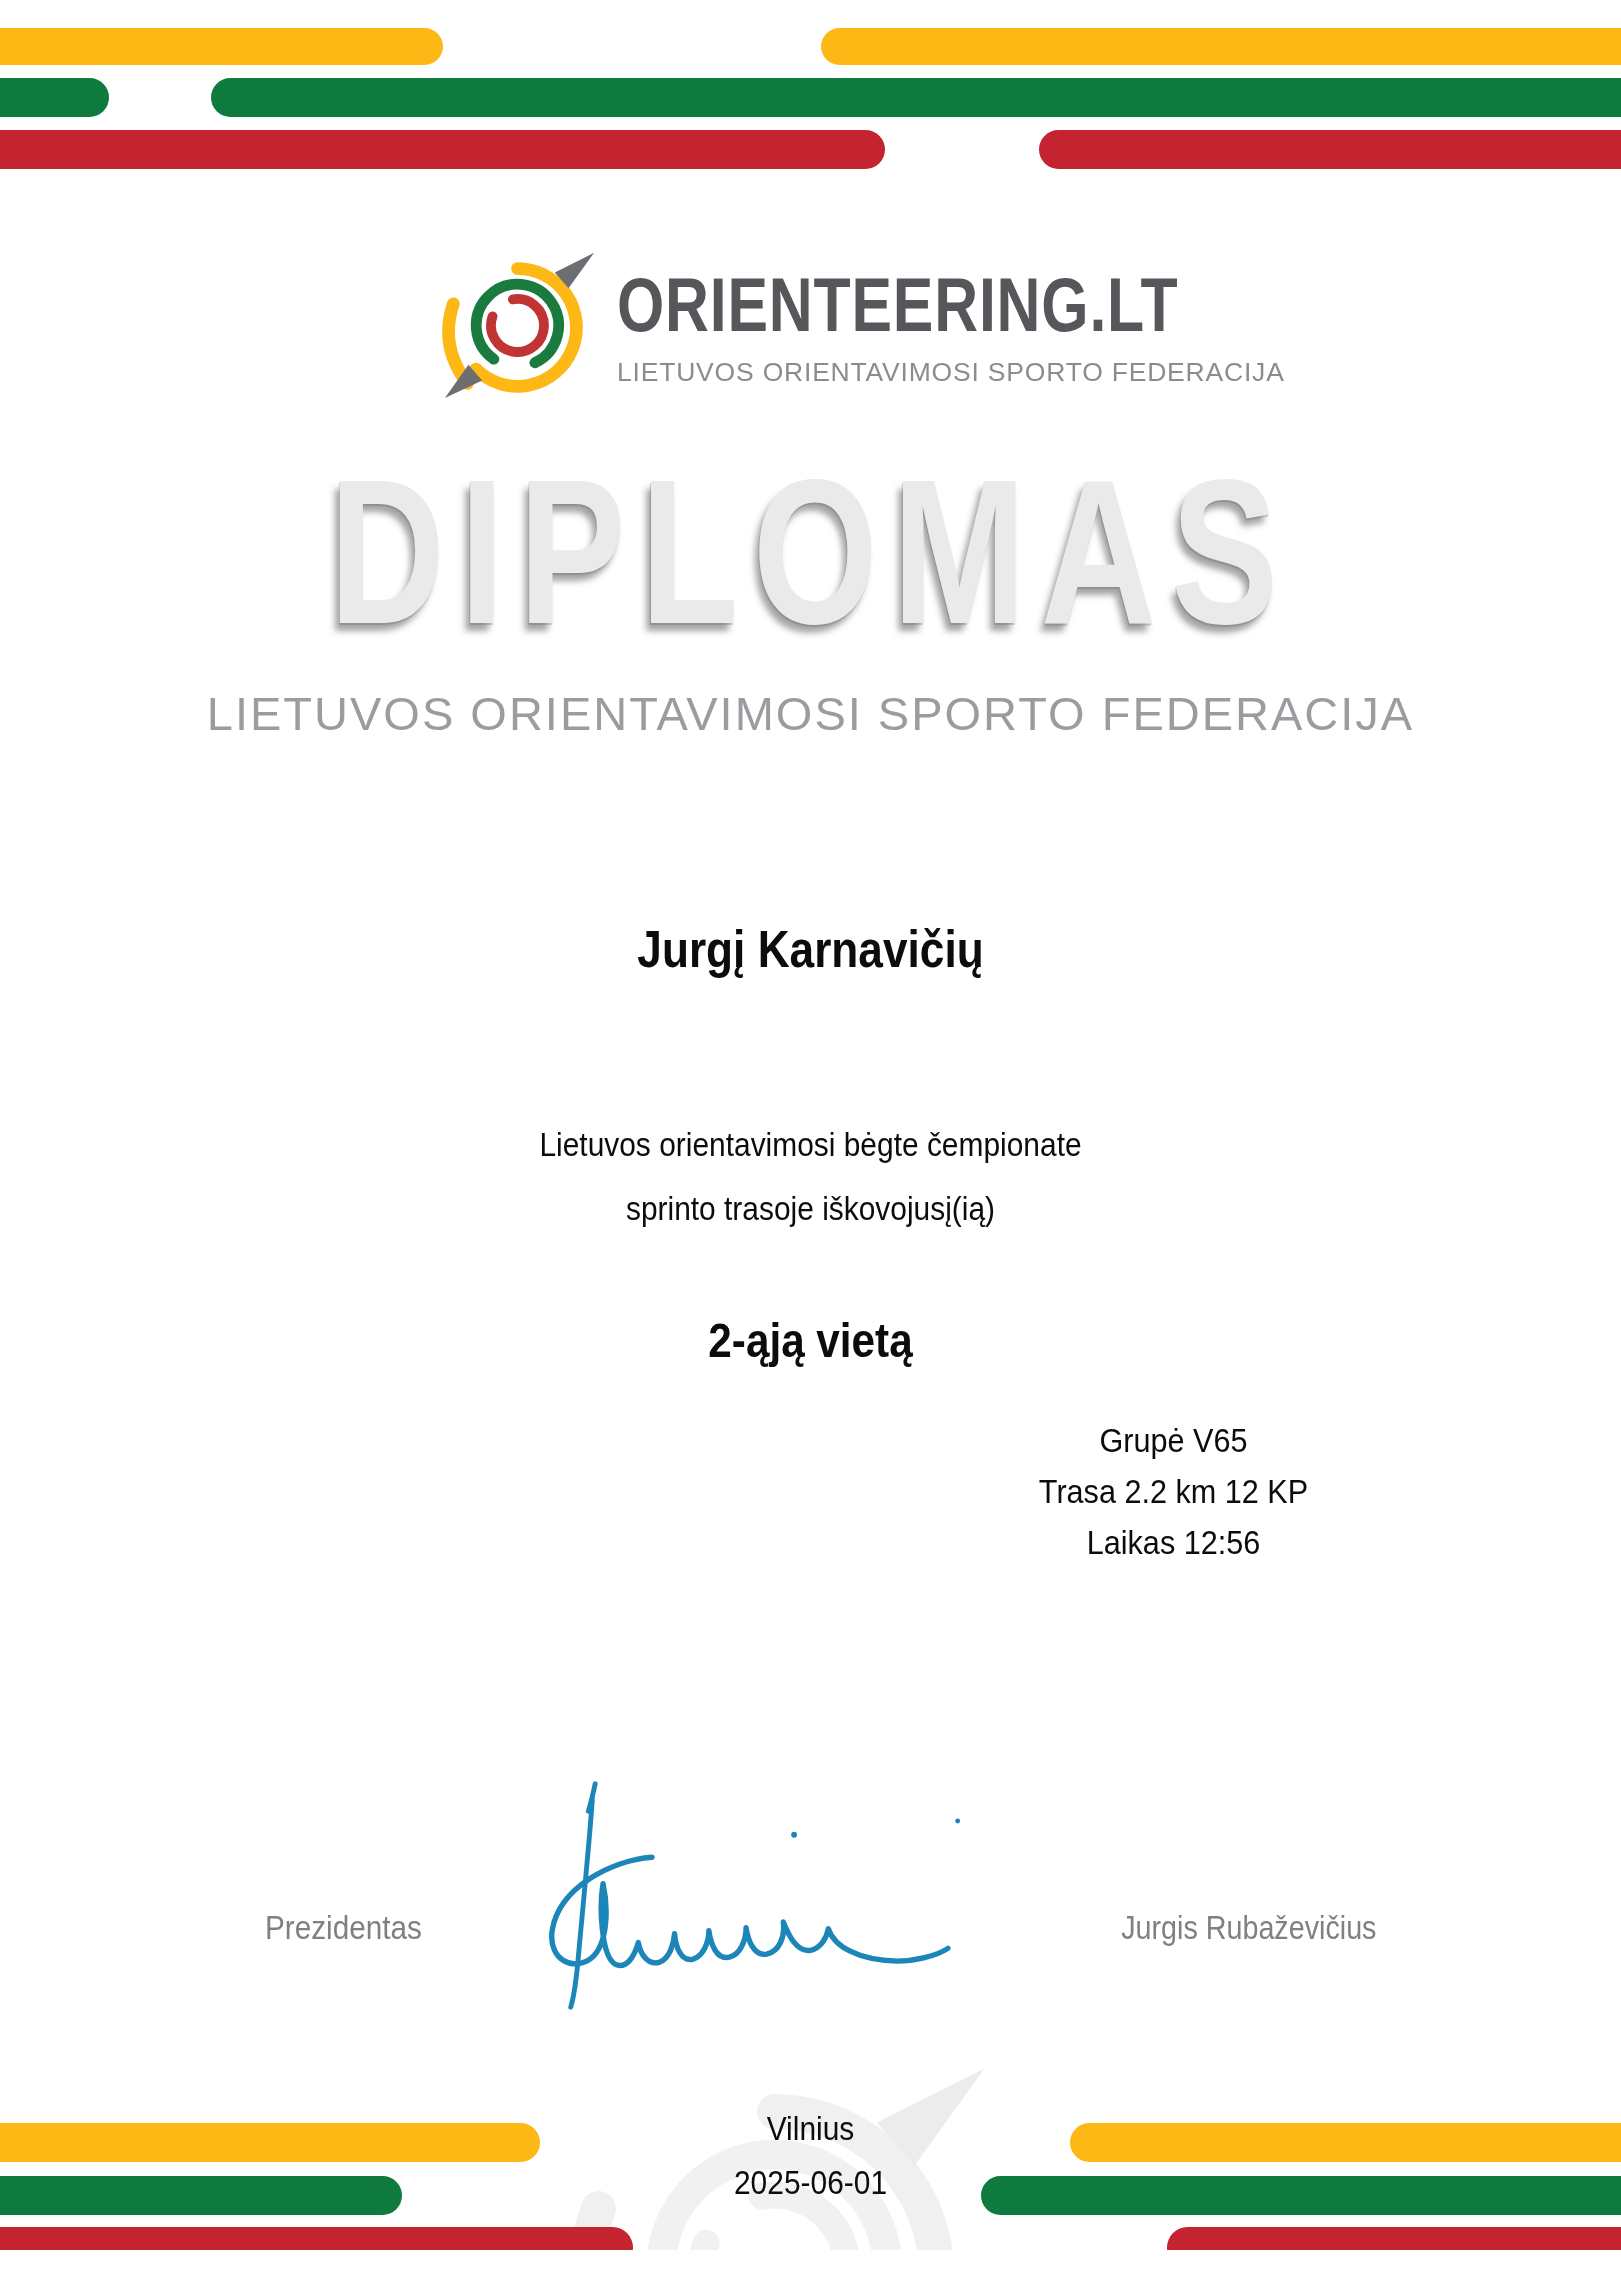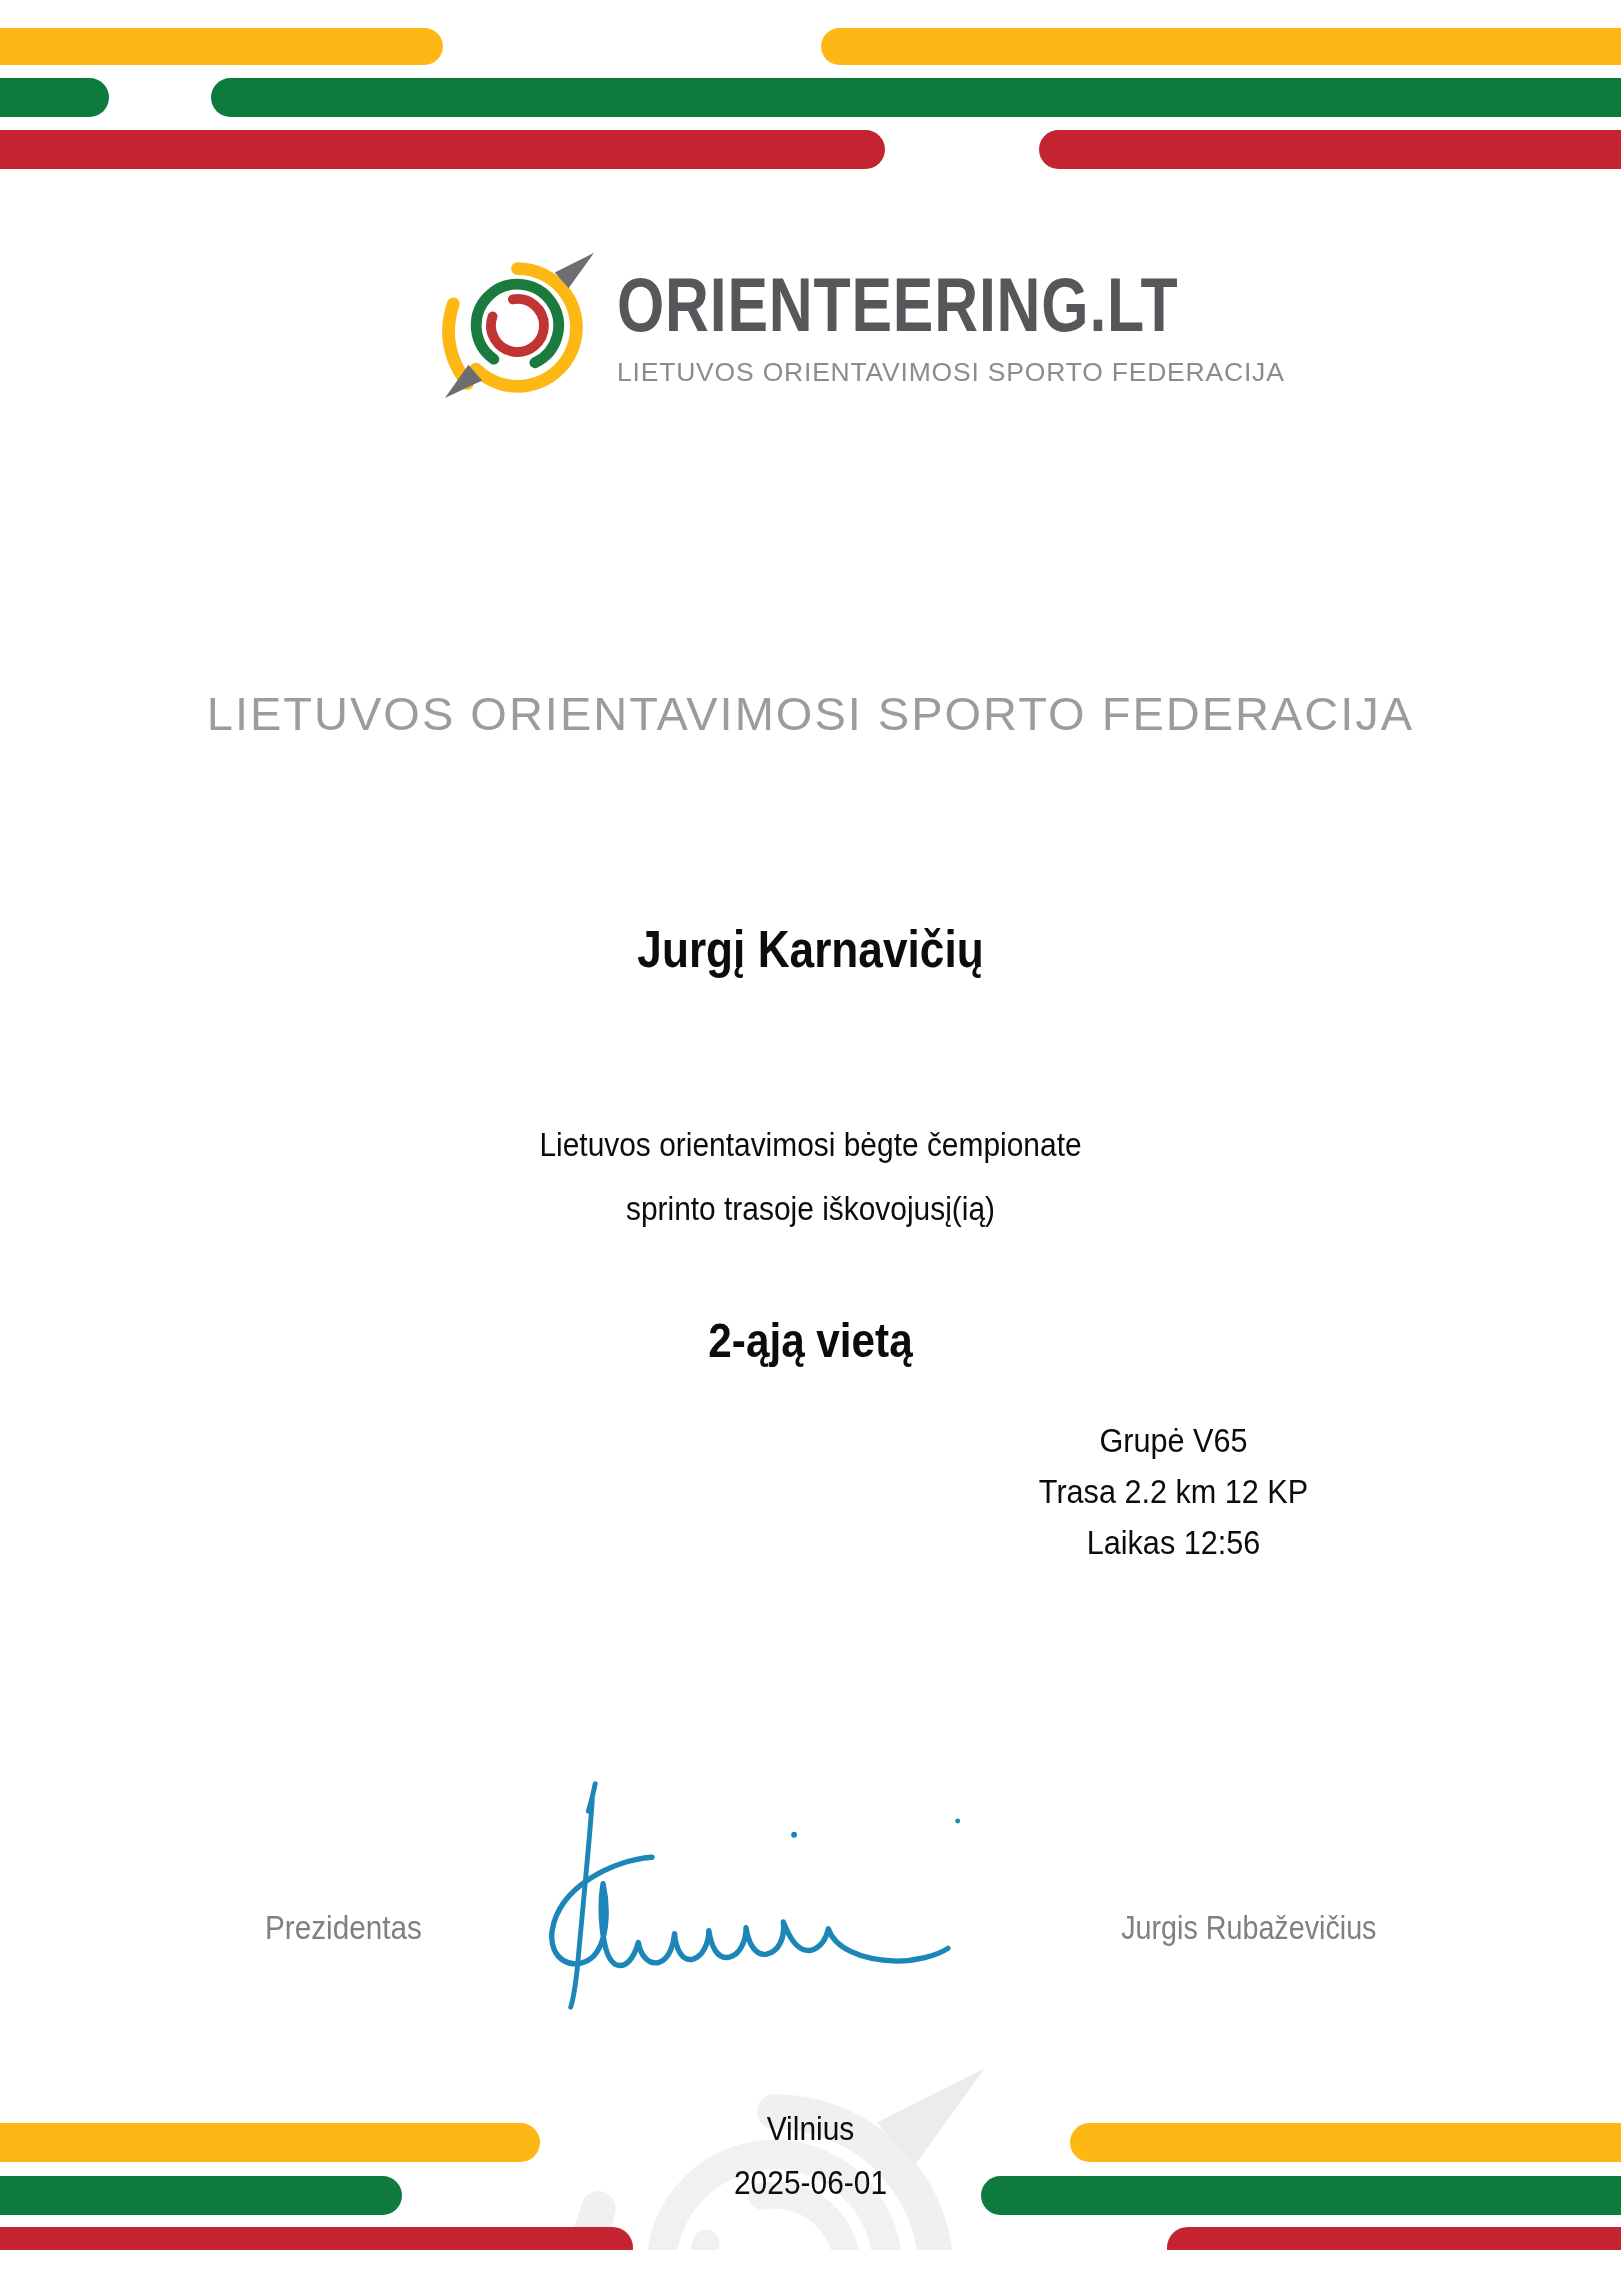--- a/index.html
+++ b/index.html
@@ -127,20 +127,23 @@
     <path d="M 97.7 120 A 42 42 0 1 0 55.9 116.4" fill="none" stroke="#1B7A3E" stroke-width="11" stroke-linecap="round"></path>
     <path d="M 75.3 55.4 A 27 27 0 1 1 54.6 72.8" fill="none" stroke="#C03534" stroke-width="10" stroke-linecap="round"></path>
     <polygon points="158,8 118,28 132,44" fill="#6D6E71"></polygon>
     <polygon points="6,156 44,138 30,122" fill="#6D6E71"></polygon>
   </svg>
   <div id="logo-text">
     <div id="logo-title">ORIENTEERING.LT</div>
     <div id="logo-subtitle">LIETUVOS ORIENTAVIMOSI SPORTO FEDERACIJA</div>
   </div>
 
+  <div id="diplomas">
+    <span class="t">DIPLOMAS</span>
+  </div>
   <div id="issuer">
     <div>LIETUVOS ORIENTAVIMOSI SPORTO FEDERACIJA</div>
   </div>
 
   <div id="recipient" class="centerline">Jurgį Karnavičių</div>
   <div id="event1" class="centerline narrow">Lietuvos orientavimosi bėgte čempionate</div>
   <div id="event2" class="centerline narrow">sprinto trasoje iškovojusį(ią)</div>
   <div id="place" class="centerline narrow">2-ąją vietą</div>
 
   <div id="details">

